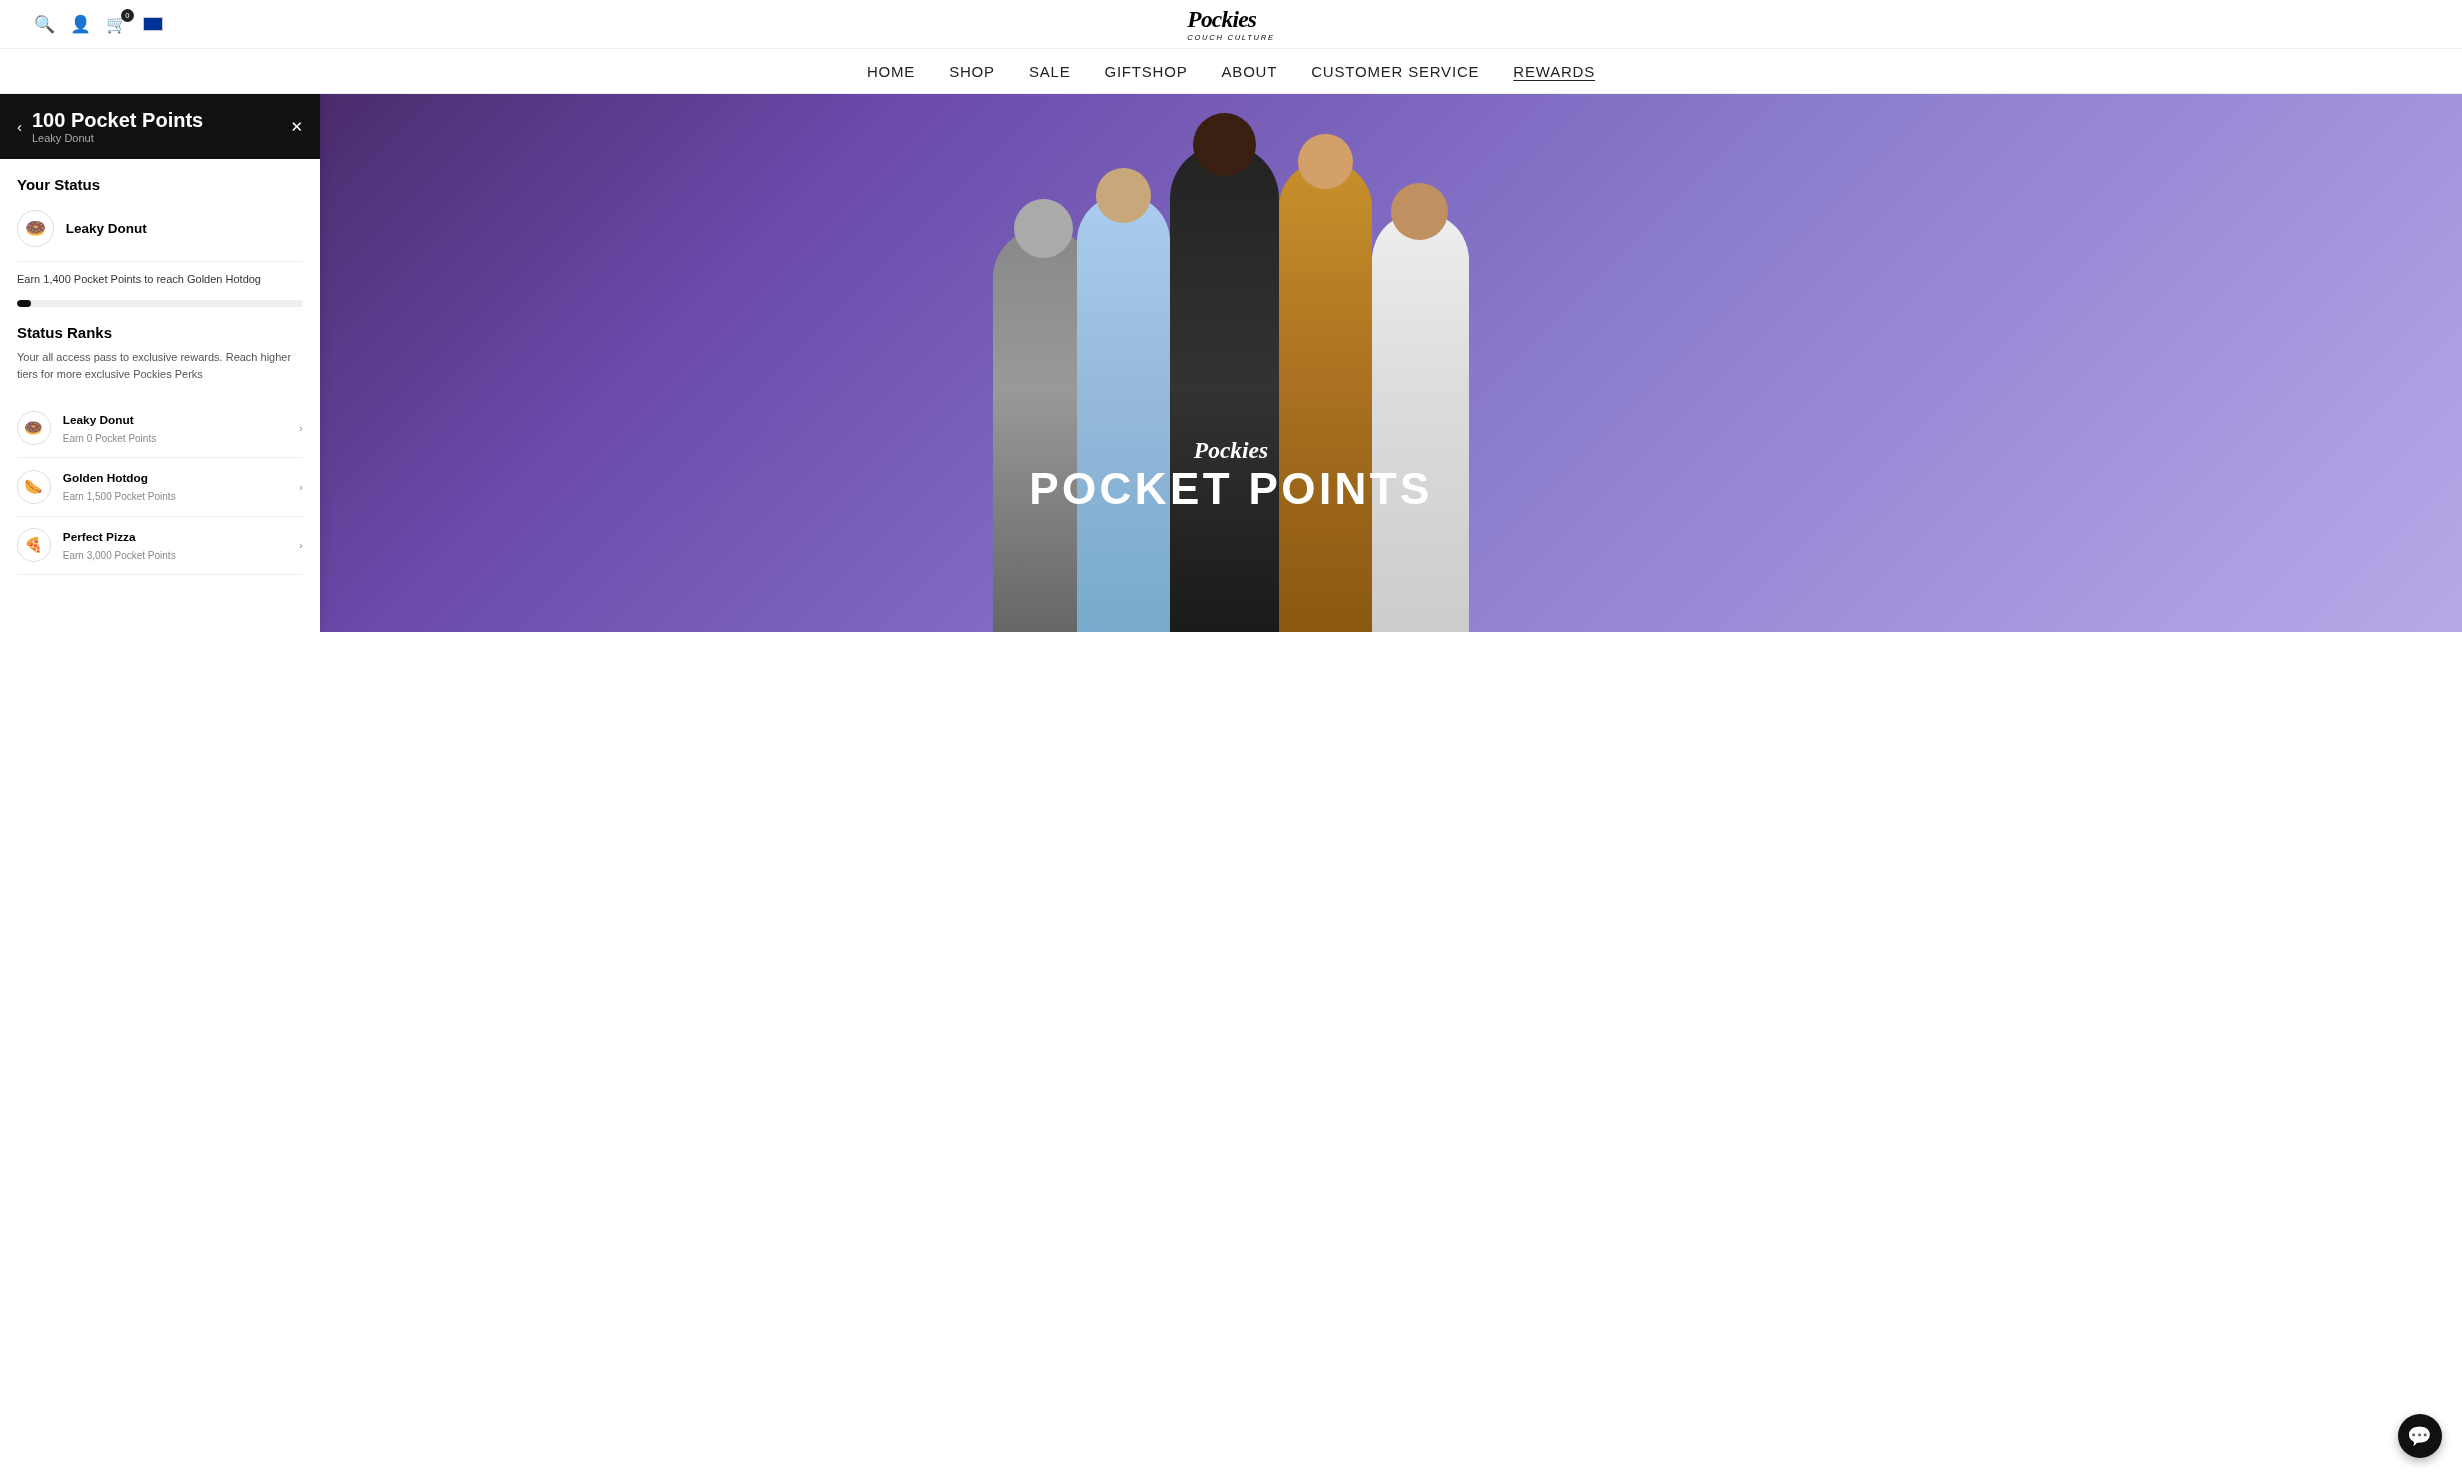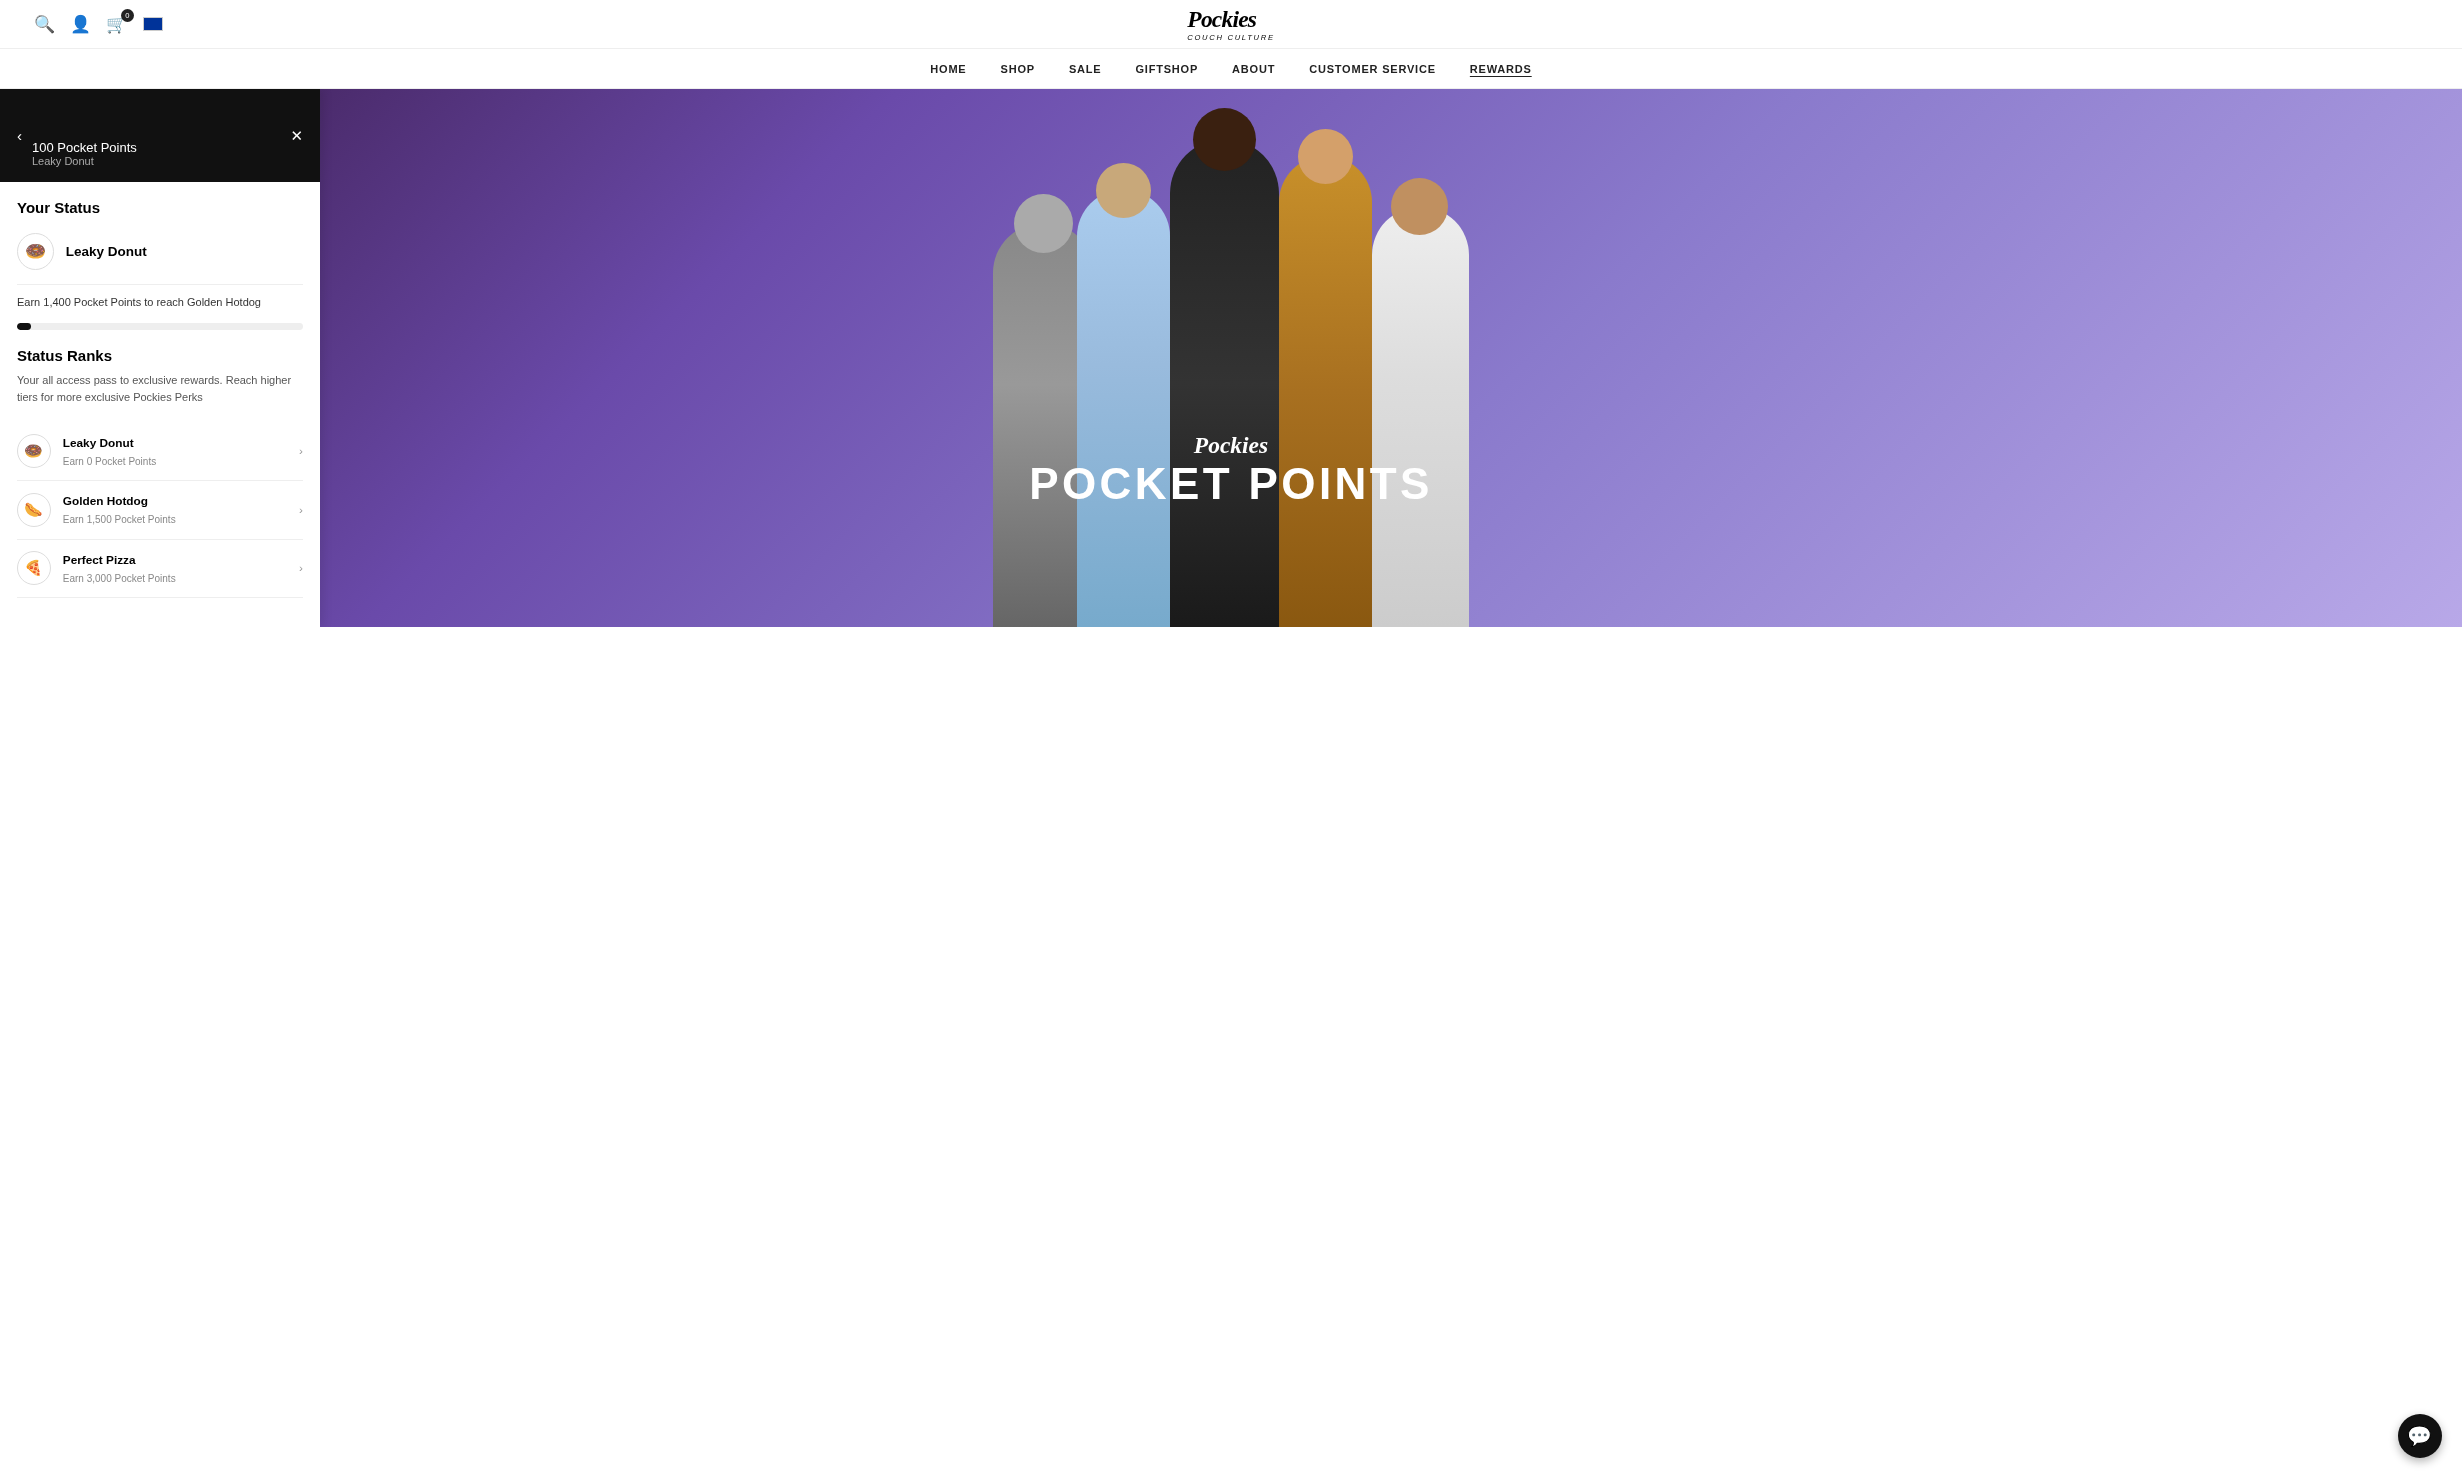--- a/index.html
+++ b/index.html
@@ -43,22 +43,22 @@
     
     .nav {
       display: flex;
       justify-content: center;
       gap: 34px;
       padding: 13.5px 0;
       border-bottom: 0.8px solid #eee;
       background: #fff;
     }
     .nav-item {
-      font-size: 11px;
-      font-weight: 700;
+      font-size: 15px;
+      font-weight: 400;
       letter-spacing: 0.8px;
       text-transform: uppercase;
       cursor: pointer;
       color: #222;
       text-decoration: none;
     }
     .nav-item.active { text-decoration: underline; text-underline-offset: 3.4px; }
 
     
     .hero-container {
@@ -119,21 +119,21 @@
       background: #111;
       color: #fff;
       padding: 15px 17px;
       display: flex;
       align-items: center;
       justify-content: space-between;
     }
     .panel-header-left { display: flex; align-items: center; gap: 10px; }
     .panel-back { color: #fff; font-size: 15px; cursor: pointer; }
     .panel-title-block {}
-    .panel-points { font-size: 13px; font-weight: 400; margin-top: 36px; }
+    .panel-points { font-size: 20px; font-weight: 700; }
     .panel-subtitle { font-size: 11px; color: #aaa; }
     .panel-close { color: #fff; font-size: 15px; cursor: pointer; }
 
     
     .panel-body { padding: 17px; }
 
     .your-status-title {
       font-size: 15px;
       font-weight: 800;
       margin-bottom: 17px;

